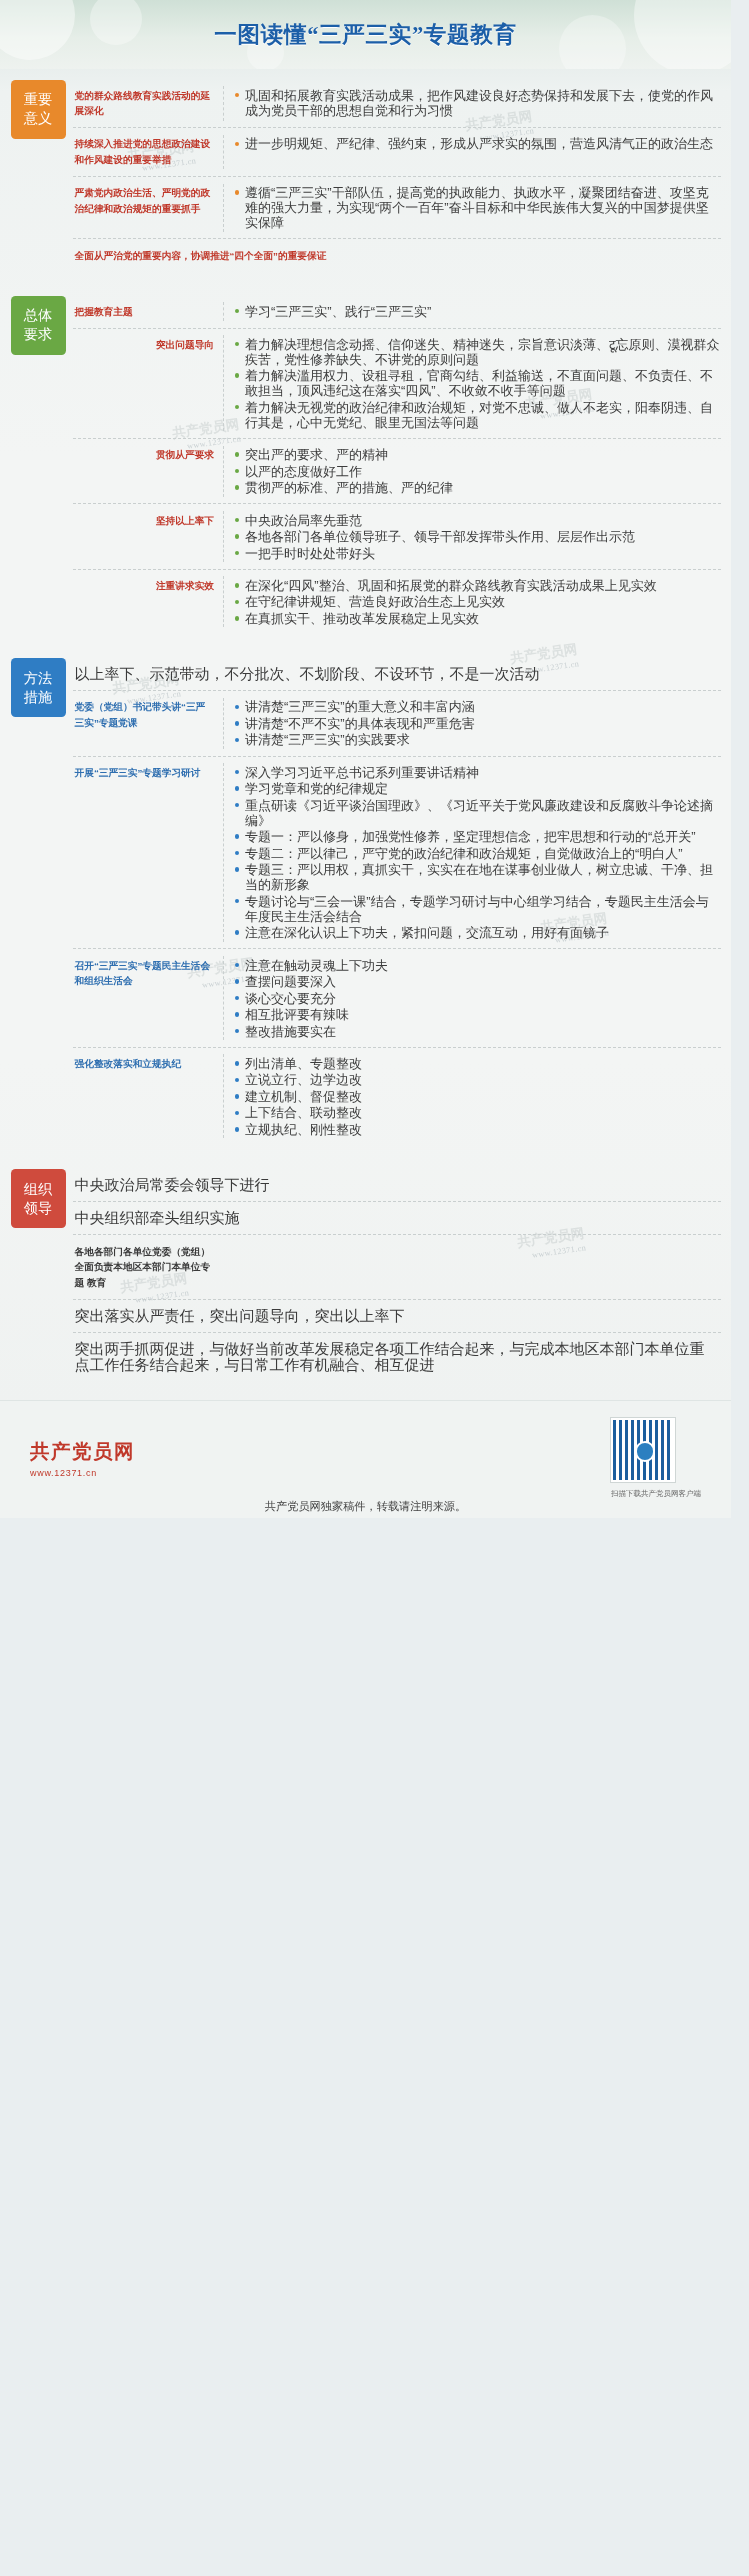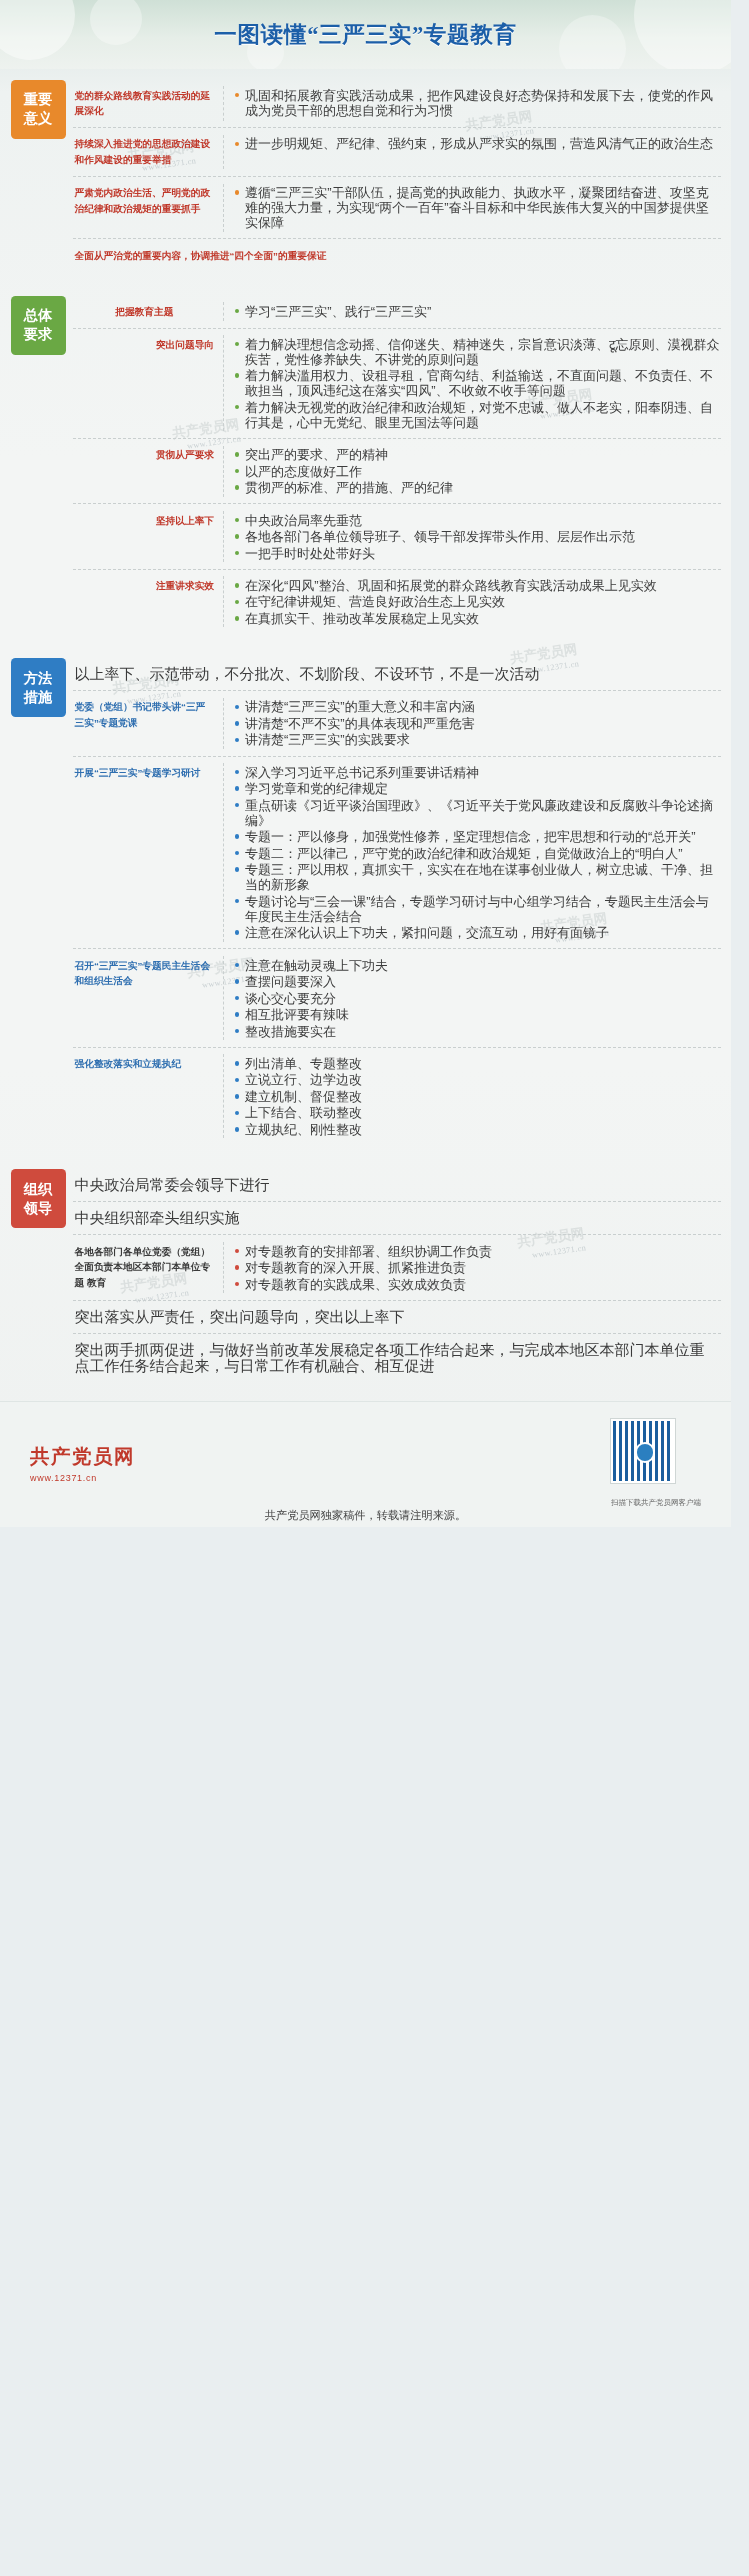--- a/index.html
+++ b/index.html
@@ -58,21 +58,21 @@
   .content { position: relative; z-index: 2; padding: 0 0 7.5px 0; }
 
   .section { display: flex; margin: 10.5px 0 0 0; padding: 0 10.5px 0 10.5px; align-items: flex-start; }
 
   .sec-label {
     width: 55px;
     flex: 0 0 55px;
     border-radius: 4.5px;
     color: #fff;
     font-size: 14.2px;
-    font-weight: bold;
+    font-weight: normal;
     text-align: center;
     padding: 10.5px 4.5px;
     line-height: 19px;
     margin-right: 7.5px;
     font-family: "Liberation Serif","DejaVu Serif",serif;
   }
   .sec-label.orange { background:#e8892b; }
   .sec-label.green  { background:#6aa844; }
   .sec-label.blue   { background:#2f7dc4; }
   .sec-label.red    { background:#cf4b3d; }
@@ -172,21 +172,21 @@
     position:relative;
   }
   .qr:after {
     content:"";
     position:absolute; left:50%; top:50%;
     width:16.5px;height:16.5px;margin:-8.2px 0 0 -8.2px;
     background:#2b7fc0;
     border:2.2px solid #fff;
     border-radius:50%;
   }
-  .qr-cap { font-size: 7.5px; color:#666; margin-top:15px; }
+  .qr-cap { font-size: 7.5px; color:#666; margin-top:7px; }
 </style>
 </head>
 <body>
 
 <div class="page">
 
   <div class="header">
     <span class="bokeh b1"></span>
     <span class="bokeh b2"></span>
     <span class="bokeh b3"></span>
@@ -253,21 +253,21 @@
       </div>
     </div>
 
     <div class="band"></div>
 
     <div class="section">
       <div class="sec-label green">总体<br>要求</div>
       <div class="sec-body">
 
         <div class="row">
-          <div class="row-title t-red" style="text-align:center;">把握教育主题</div>
+          <div class="row-title t-red" style="text-align:left;">把握教育主题</div>
           <div class="row-items">
             <div class="bullet green">学习“三严三实”、践行“三严三实”</div>
           </div>
         </div>
 
         <div class="row">
           <div class="row-title t-red" style="text-align:right;">突出问题导向</div>
           <div class="row-items">
             <div class="bullet green">着力解决理想信念动摇、信仰迷失、精神迷失，宗旨意识淡薄、टू忘原则、漠视群众疾苦，党性修养缺失、不讲党的原则问题</div>
             <div class="bullet green">着力解决滥用权力、设租寻租，官商勾结、利益输送，不直面问题、不负责任、不敢担当，顶风违纪这在落实“四风”、不收敛不收手等问题</div>
@@ -365,25 +365,20 @@
 
     <div class="section">
       <div class="sec-label red">组织<br>领导</div>
       <div class="sec-body">
 
         <div class="fullrow">中央政治局常委会领导下进行</div>
         <div class="fullrow">中央组织部牵头组织实施</div>
 
         <div class="row">
           <div class="row-title t-dark">各地各部门各单位党委（党组）全面负责本地区本部门本单位专题 教育</div>
-          <div class="row-items">
-            <div class="bullet red">对专题教育的安排部署、组织协调工作负责</div>
-            <div class="bullet red">对专题教育的深入开展、抓紧推进负责</div>
-            <div class="bullet red">对专题教育的实践成果、实效成效负责</div>
-          </div>
         </div>
 
 
         <div class="fullrow">突出落实从严责任，突出问题导向，突出以上率下</div>
         <div class="fullrow">突出两手抓两促进，与做好当前改革发展稳定各项工作结合起来，与完成本地区本部门本单位重点工作任务结合起来，与日常工作有机融合、相互促进</div>
 
       </div>
     </div>
 
   </div>

